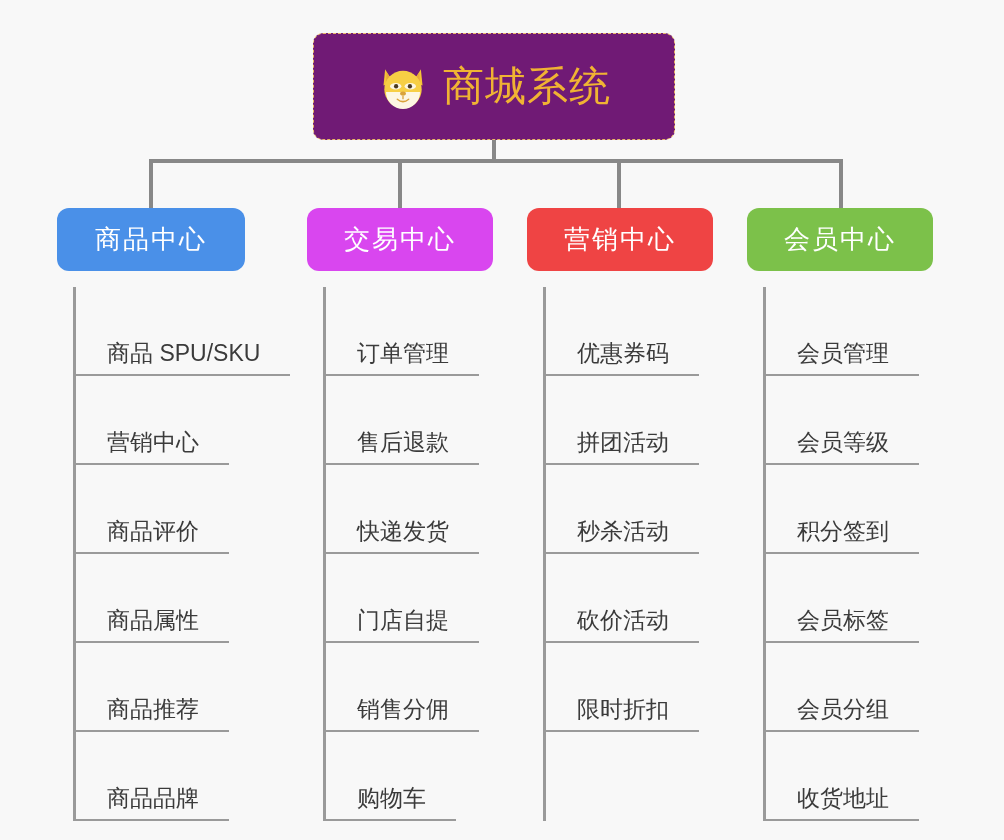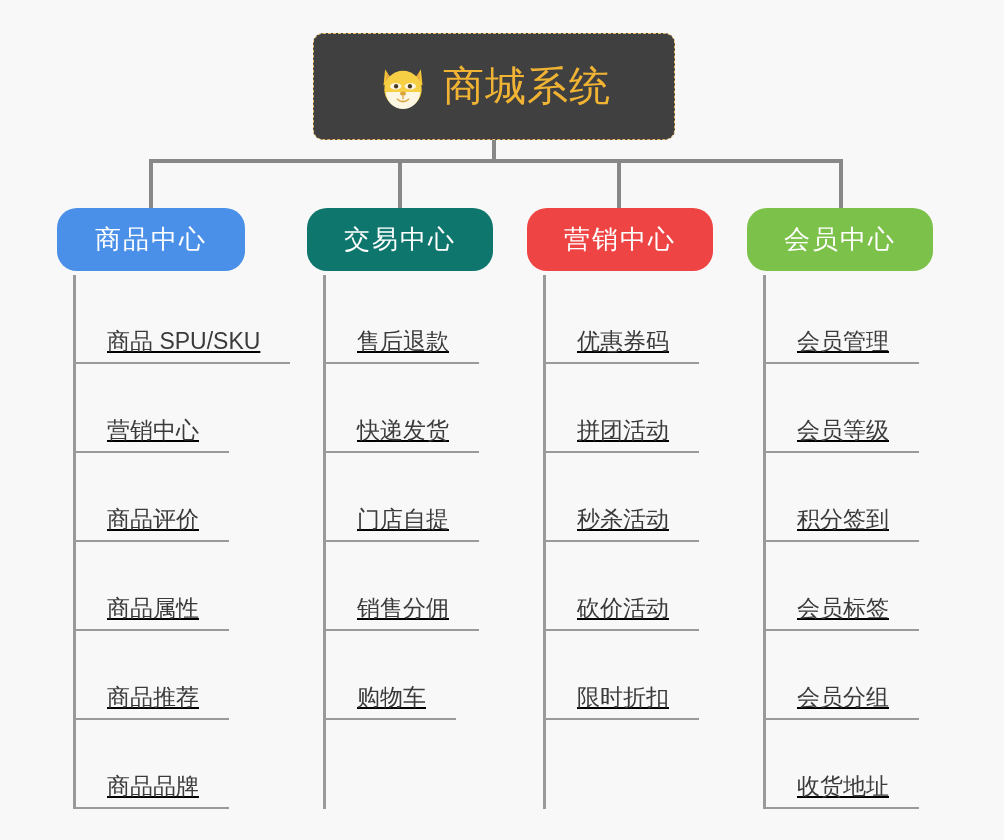--- a/index.html
+++ b/index.html
@@ -22,21 +22,21 @@
   }
 
   
   .root-node {
     position: absolute;
     left: 313px;
     top: 33px;
     width: 362px;
     height: 107px;
     box-sizing: border-box;
-    background: #404040;
+    background: #701a75;
     border: 1px dashed #e8b765;
     border-radius: 10px;
     display: flex;
     align-items: center;
     justify-content: center;
   }
   .root-inner {
     display: flex;
     align-items: center;
     gap: 14px;
@@ -78,33 +78,32 @@
     height: 50px;
   }
 
   
   .branch {
     position: absolute;
     top: 208px;
   }
   .branch-header {
     height: 63px;
-    border-radius: 20px;
+    border-radius: 12px;
     display: flex;
     align-items: center;
     justify-content: center;
     color: #ffffff;
     font-size: 26px;
     letter-spacing: 2px;
     box-sizing: border-box;
   }
   .branch-body {
     position: relative;
-    margin-top: 4px;
-    text-decoration: underline;
+    margin-top: 16px;
   }
   .trunk {
     position: absolute;
     left: 16px;
     top: 0;
     width: 3px;
     background: #9a9a9a;
   }
   .leaf {
     position: relative;
@@ -180,25 +179,28 @@
       <div class="leaf">
           <span class="leaf-label">商品推荐</span>
         </div>
       <div class="leaf">
           <span class="leaf-label">商品品牌</span>
         </div>
     </div>
   </div>
 
   <div class="branch" style="left:307px;width:186px;">
-    <div class="branch-header" style="background:#0f766e;">
+    <div class="branch-header" style="background:#d946ef;">
       <span>交易中心</span>
     </div>
     <div class="branch-body">
       <div class="trunk" style="height:534px;"></div>
+      <div class="leaf">
+          <span class="leaf-label">订单管理</span>
+        </div>
       <div class="leaf">
           <span class="leaf-label">售后退款</span>
         </div>
       <div class="leaf">
           <span class="leaf-label">快递发货</span>
         </div>
       <div class="leaf">
           <span class="leaf-label">门店自提</span>
         </div>
       <div class="leaf">

